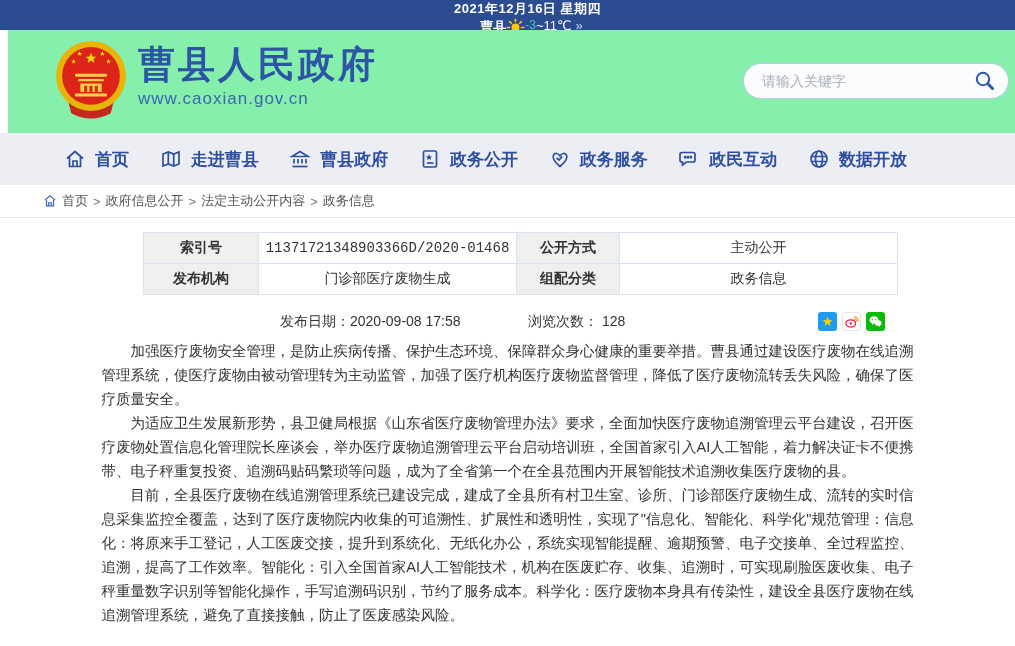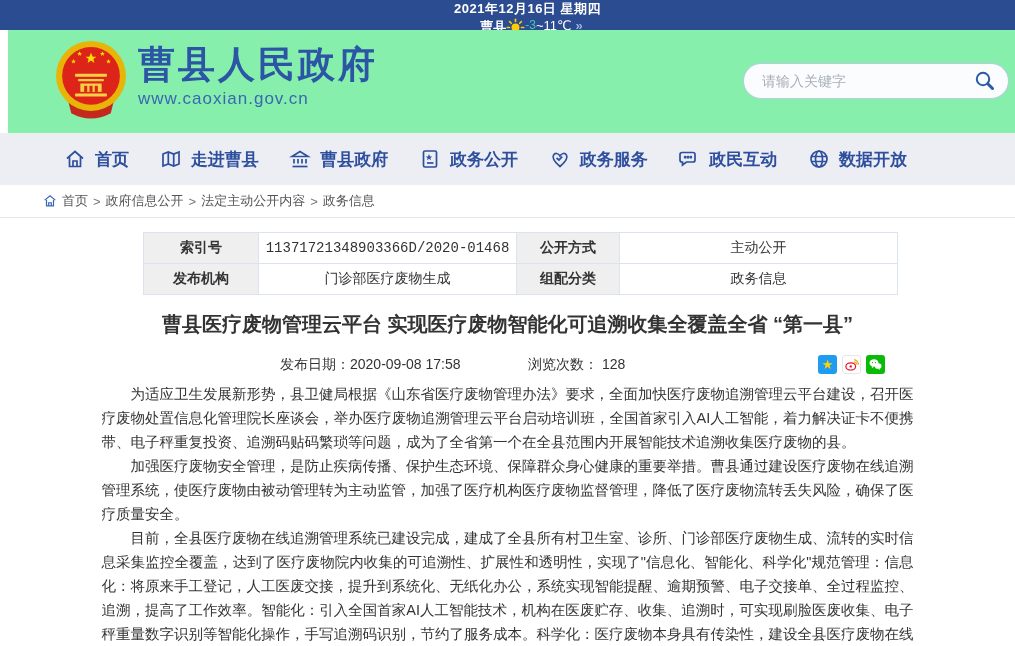--- a/index.html
+++ b/index.html
@@ -226,21 +226,20 @@
       </tr>
       <tr>
         <td class="lbl">发布机构</td>
         <td>门诊部医疗废物生成</td>
         <td class="lbl">组配分类</td>
         <td>政务信息</td>
       </tr>
     </tbody>
       </table>
 
-    <h1 class="article-title">曹县医疗废物管理云平台 实现医疗废物智能化可追溯收集全覆盖全省 “第一县”</h1>
 
     <div class="meta">
       <span class="date">
         <span>发布日期：</span><span>2020-09-08 17:58</span>
       </span>
       <span class="views">
         <span>浏览次数：</span>&nbsp;<span>128</span>
       </span>
       <span class="share">
         <span class="share-ico ico-qzone">★</span>
@@ -259,19 +258,19 @@
             <ellipse cx="13.5" cy="12" rx="4.5" ry="3.8" fill="#fff"></ellipse>
             <path d="M15.5 15.2 L16 17.2 L13.5 15.6" fill="#fff"></path>
             <circle cx="6" cy="7.5" r="0.8" fill="#09bb07"></circle>
               <circle cx="10" cy="7.5" r="0.8" fill="#09bb07"></circle>
           </svg>
         </span>
       </span>
     </div>
 
     <div class="article-body">
+      <p>加强医疗废物安全管理，是防止疾病传播、保护生态环境、保障群众身心健康的重要举措。曹县通过建设医疗废物在线追溯管理系统，使医疗废物由被动管理转为主动监管，加强了医疗机构医疗废物监督管理，降低了医疗废物流转丢失风险，确保了医疗质量安全。</p>
       <p>为适应卫生发展新形势，县卫健局根据《山东省医疗废物管理办法》要求，全面加快医疗废物追溯管理云平台建设，召开医疗废物处置信息化管理院长座谈会，举办医疗废物追溯管理云平台启动培训班，全国首家引入AI人工智能，着力解决证卡不便携带、电子秤重复投资、追溯码贴码繁琐等问题，成为了全省第一个在全县范围内开展智能技术追溯收集医疗废物的县。</p>
-      <p>加强医疗废物安全管理，是防止疾病传播、保护生态环境、保障群众身心健康的重要举措。曹县通过建设医疗废物在线追溯管理系统，使医疗废物由被动管理转为主动监管，加强了医疗机构医疗废物监督管理，降低了医疗废物流转丢失风险，确保了医疗质量安全。</p>
       <p>目前，全县医疗废物在线追溯管理系统已建设完成，建成了全县所有村卫生室、诊所、门诊部医疗废物生成、流转的实时信息采集监控全覆盖，达到了医疗废物院内收集的可追溯性、扩展性和透明性，实现了"信息化、智能化、科学化"规范管理：信息化：将原来手工登记，人工医废交接，提升到系统化、无纸化办公，系统实现智能提醒、逾期预警、电子交接单、全过程监控、追溯，提高了工作效率。智能化：引入全国首家AI人工智能技术，机构在医废贮存、收集、追溯时，可实现刷脸医废收集、电子秤重量数字识别等智能化操作，手写追溯码识别，节约了服务成本。科学化：医疗废物本身具有传染性，建设全县医疗废物在线追溯管理系统，避免了直接接触，防止了医废感染风险。</p>
     </div>
 
   </div>
 </div>
 
 </body></html>

